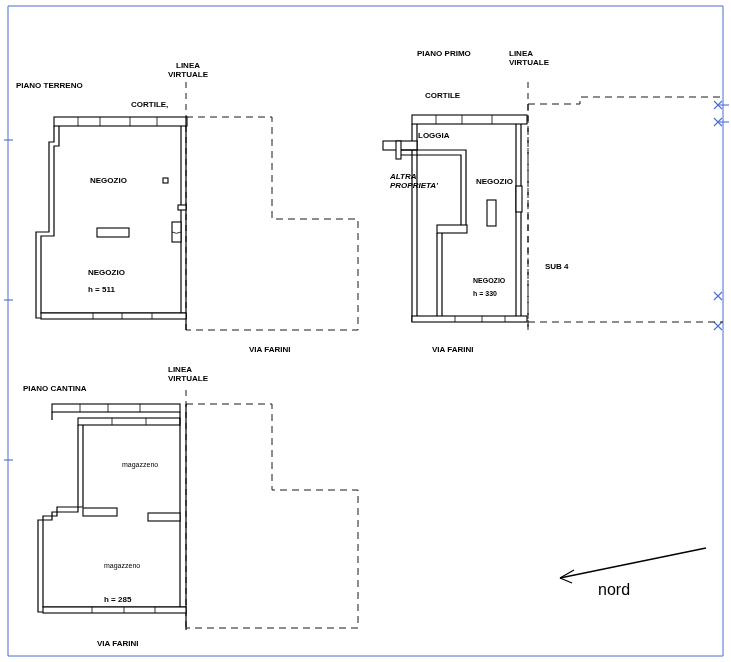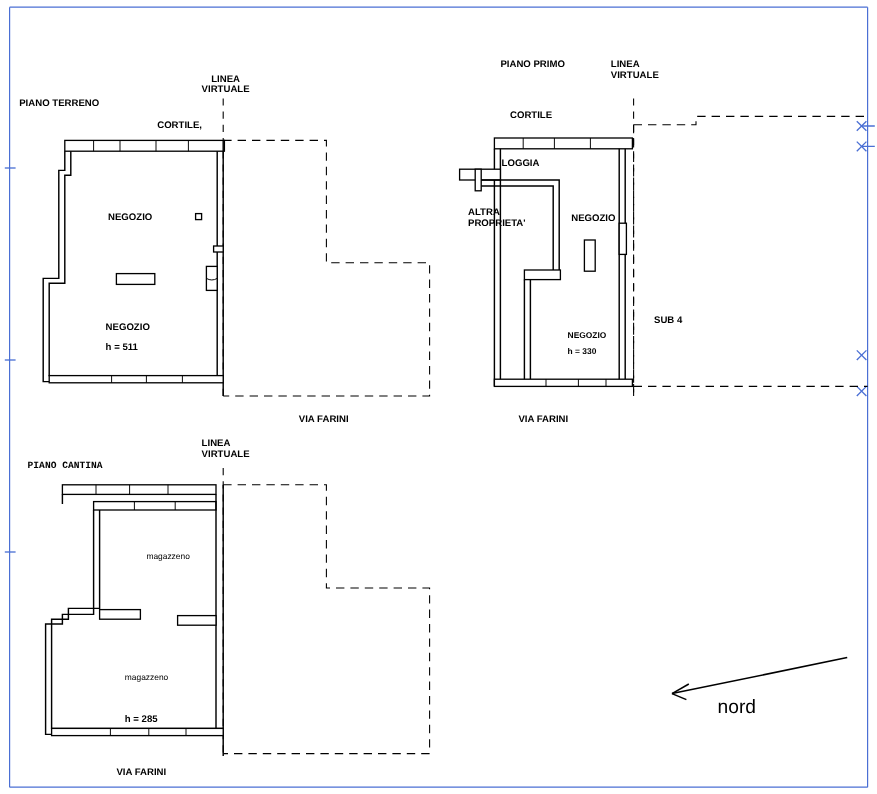--- a/index.html
+++ b/index.html
@@ -182,28 +182,28 @@
   <div class="lbl small" style="left:131px; top:100px;"><span>CORTILE</span>,</div>
   <div class="lbl small" style="left:90px; top:176px;">NEGOZIO</div>
   <div class="lbl small" style="left:88px; top:268px;">NEGOZIO</div>
   <div class="lbl small" style="left:88px; top:285px;">h = 511</div>
   <div class="lbl small" style="left:249px; top:345px;">VIA FARINI</div>
 
   <div class="lbl small" style="left:417px; top:49px;">PIANO PRIMO</div>
   <div class="lbl small" style="left:509px; top:49px;">LINEA<br>VIRTUALE</div>
   <div class="lbl small" style="left:425px; top:91px;">CORTILE</div>
   <div class="lbl small" style="left:418px; top:131px;">LOGGIA</div>
-  <div class="lbl small" style="left:390px; top:172px;">ALTRA<br>PROPRIETA'</div>
+  <div class="lbl small" style="left:390px; top:172px;font-style:italic;">ALTRA<br>PROPRIETA'</div>
   <div class="lbl small" style="left:476px; top:177px;">NEGOZIO</div>
   <div class="lbl xsmall" style="left:473px; top:277px;">NEGOZIO</div>
   <div class="lbl xsmall" style="left:473px; top:290px;">h = 330</div>
   <div class="lbl small" style="left:545px; top:262px;">SUB 4</div>
   <div class="lbl small" style="left:432px; top:345px;">VIA FARINI</div>
 
-  <div class="lbl small" style="left:23px; top:384px;font-family:Liberation Mono, monospace;">PIANO CANTINA</div>
+  <div class="lbl small" style="left:23px; top:384px;">PIANO CANTINA</div>
   <div class="lbl small" style="left:168px; top:365px;">LINEA<br>VIRTUALE</div>
   <div class="lbl xsmall norm" style="left:122px; top:461px;">magazzeno</div>
   <div class="lbl xsmall norm" style="left:104px; top:562px;">magazzeno</div>
   <div class="lbl small" style="left:104px; top:576px;margin-top:19px;">h = 285</div>
   <div class="lbl small" style="left:97px; top:639px;">VIA FARINI</div>
 
   <div class="lbl nord" style="left:598px; top:581px;">nord</div>
 
 </div>
 

